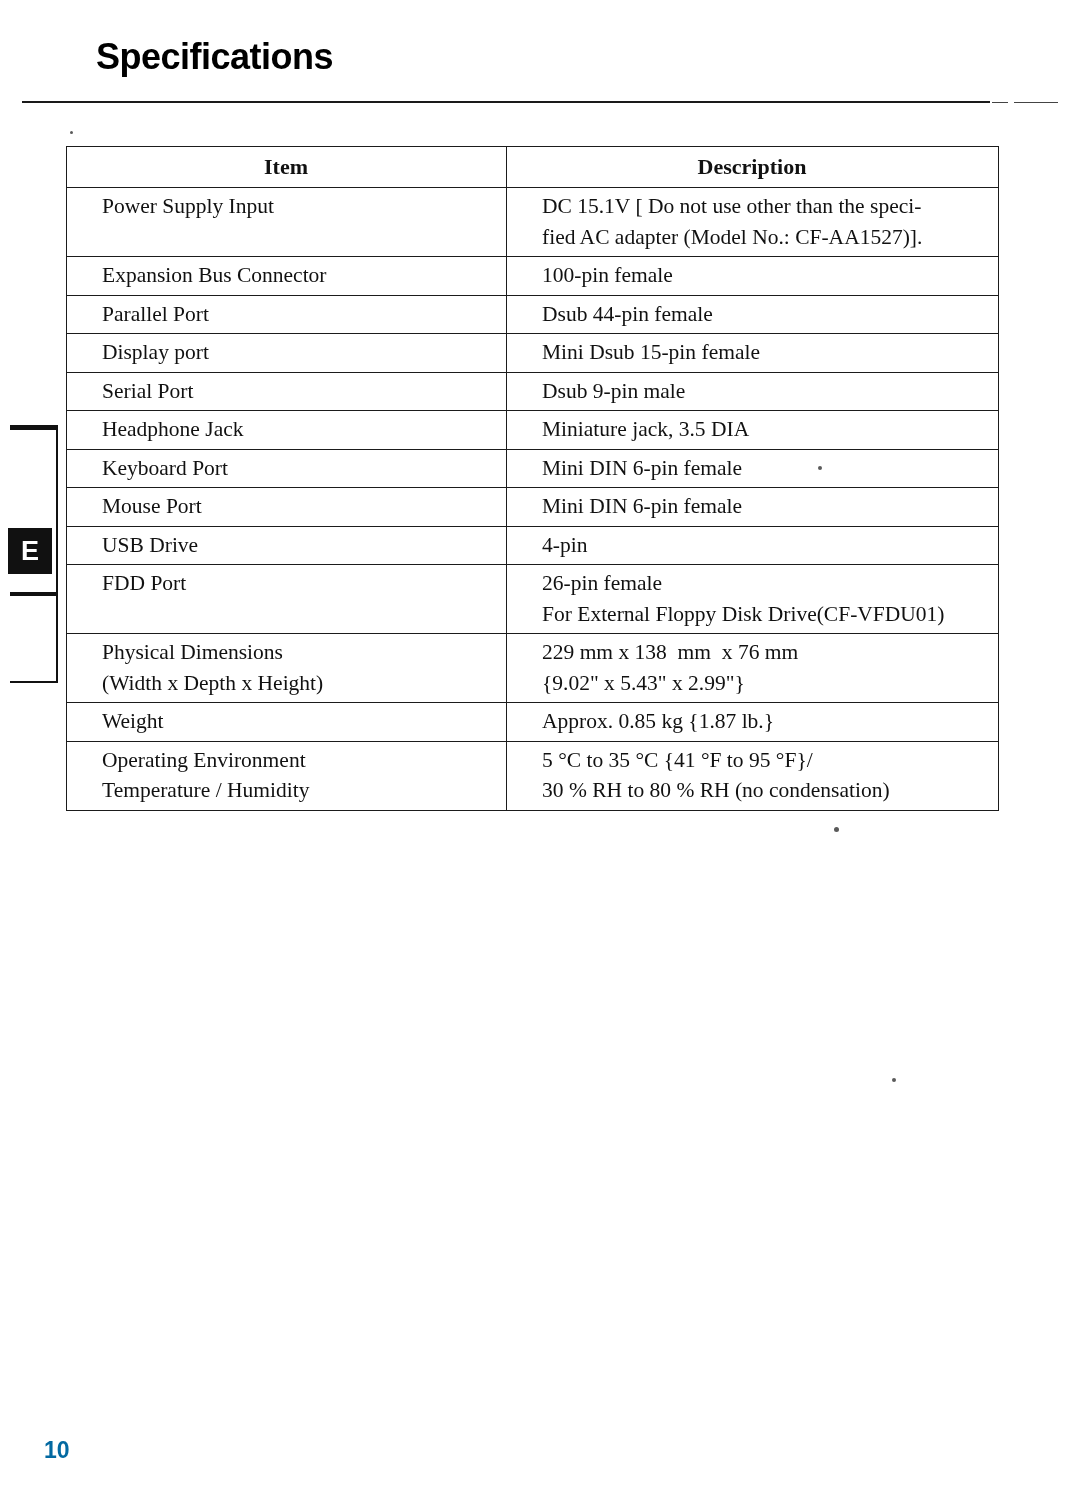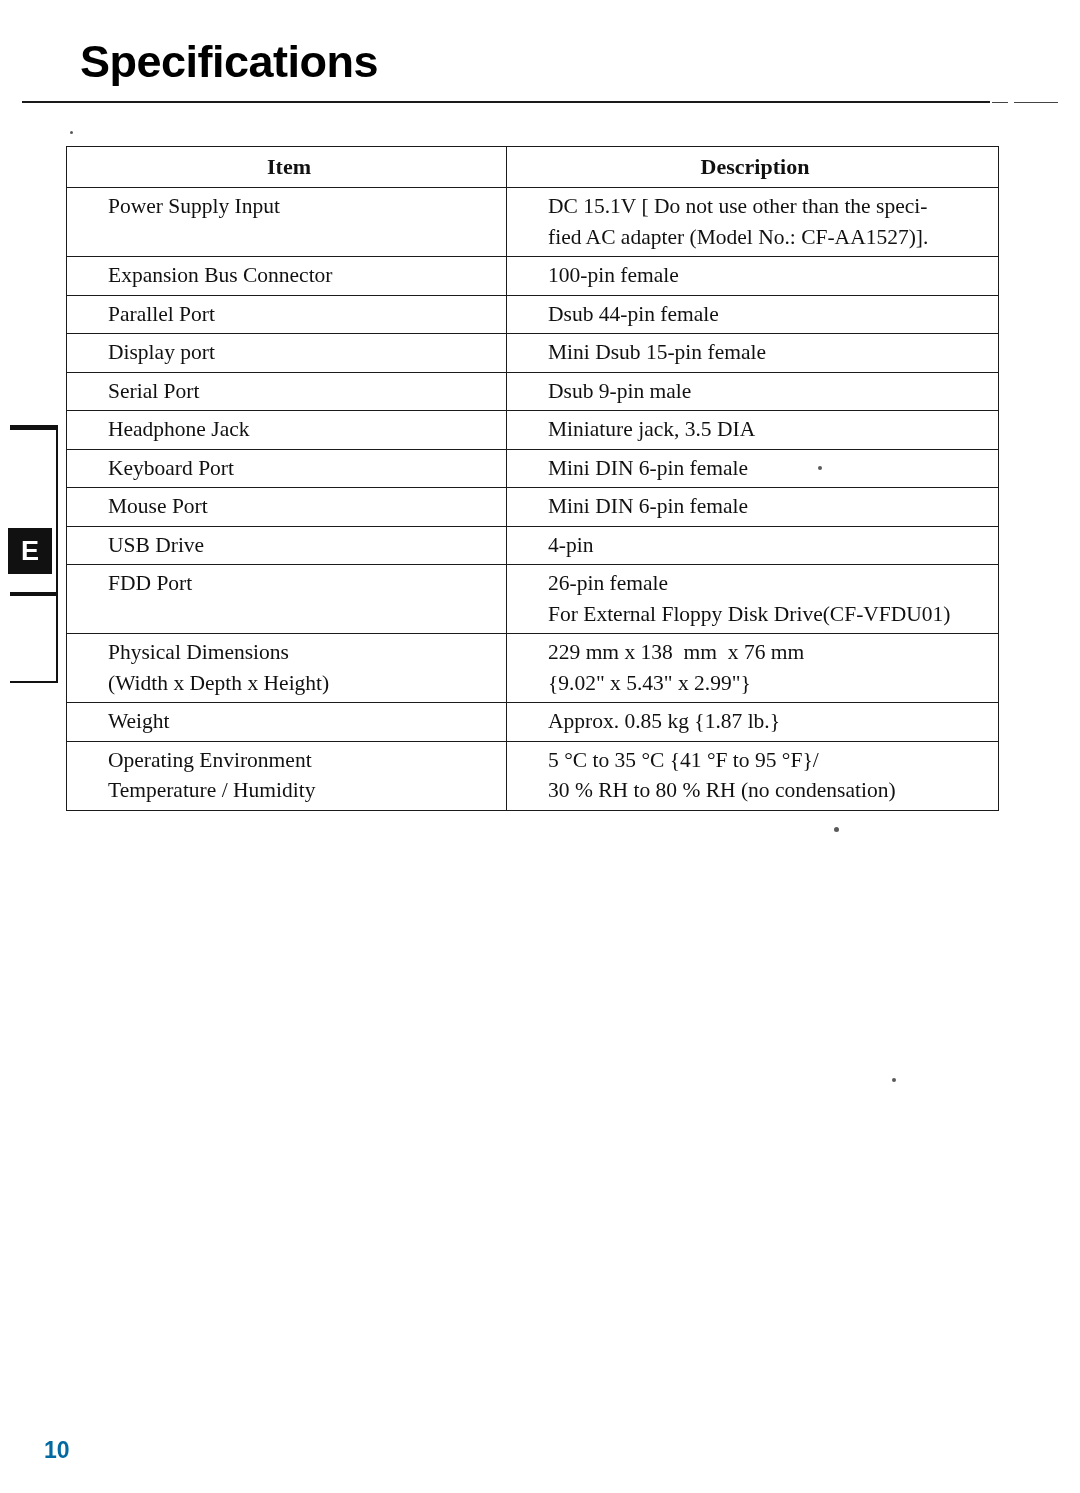--- a/index.html
+++ b/index.html
@@ -17,25 +17,25 @@
   }
 
   .page {
     position: absolute;
     inset: 0;
   }
 
   
   .title {
     position: absolute;
-    left: 80px;
+    left: 96px;
     top: 36px;
     font-family: "Liberation Sans", sans-serif;
     font-weight: bold;
-    font-size: 45px;
+    font-size: 36px;
     letter-spacing: -0.5px;
     color: #000;
     text-align: center;
   }
 
   
   .rule-main {
     position: absolute;
     left: 22px;
     top: 101px;
@@ -112,21 +112,21 @@
   }
   table.spec {
     border-collapse: collapse;
     width: 932px;
     table-layout: fixed;
     font-size: 21.5px;
     line-height: 1.42;
   }
   table.spec th, table.spec td {
     border: 1.5px solid #1b1b1b;
-    padding: 3px 9px 4px 14px;
+    padding: 3px 9px 4px 8px;
     vertical-align: top;
     text-align: left;
     font-weight: normal;
   }
   table.spec th {
     text-align: center;
     font-weight: bold;
     font-size: 22px;
     padding-top: 4px;
     padding-bottom: 5px;

